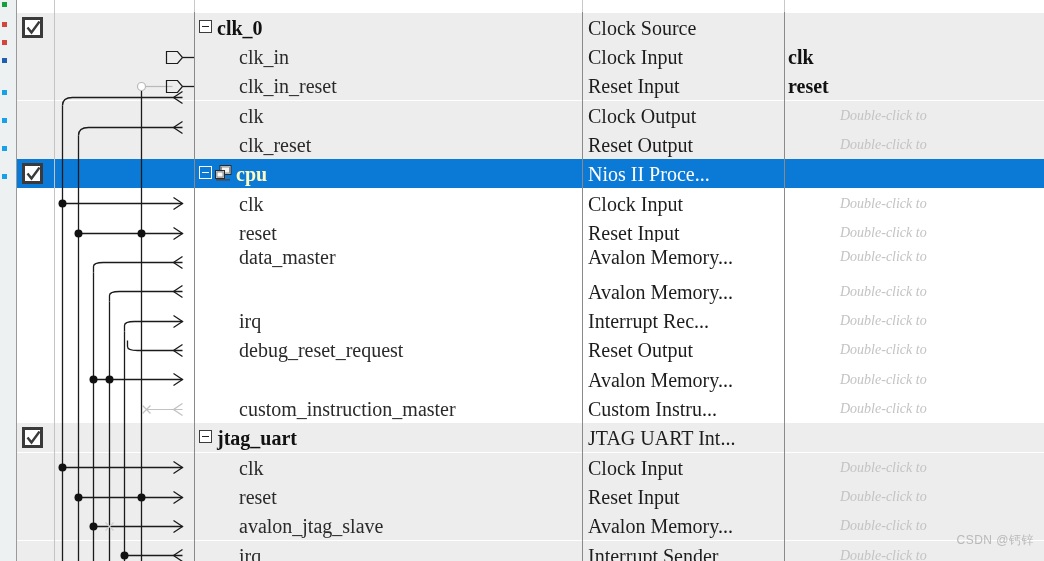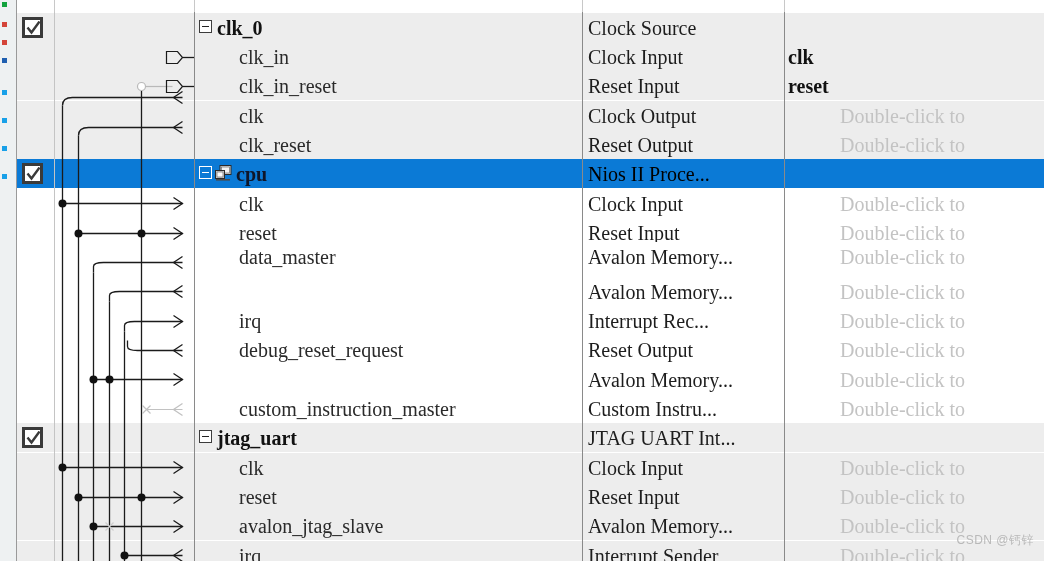--- a/index.html
+++ b/index.html
@@ -42,36 +42,36 @@
   
   .namecell{position:absolute;left:178px;top:0;width:388px;height:29px;}
   .tw{position:absolute;left:4px;top:7px;width:13px;height:13px;
       box-sizing:border-box;border:1px solid #3c3c3c;background:#fff;}
   .tw i{position:absolute;left:2px;top:5px;width:7px;height:1px;background:#222;}
   .mod-icon{position:absolute;left:20px;top:6px;width:17px;height:16px;}
   .nm{position:absolute;top:2px;font-size:20px;line-height:26px;white-space:nowrap;}
   .nm.mod{left:41px;font-weight:bold;color:#111;}
   .nm.modc{left:22px;font-weight:bold;color:#111;}
   .nm.port{left:44px;color:#2a2a2a;}
-  .row.sel .nm{color:#0f172a;}
+  .row.sel .nm{color:#fef9c3;}
   .row.sel .tw{border-color:#fff;background:#0b7ad6;}
   .row.sel .tw i{background:#fff;}
 
   
   .desccell{position:absolute;left:566px;top:0;width:202px;height:29px;overflow:hidden;}
   .desc{position:absolute;left:5px;top:2px;font-size:20px;line-height:26px;
         white-space:nowrap;color:#1d1d1d;text-align:center;}
-  .row.sel .desc{color:#000000;}
+  .row.sel .desc{color:#ffffff;}
 
   
   .expcell{position:absolute;left:768px;top:0;width:259px;height:29px;overflow:hidden;}
   .exp{position:absolute;left:3px;top:2px;font-size:20px;line-height:26px;
        white-space:nowrap;font-weight:bold;color:#111;}
-  .dclick{position:absolute;left:55px;top:2px;font-size:20px;line-height:26px;
-          white-space:nowrap;color:#c3c3c3;}
+  .dclick{position:absolute;left:55px;top:2px;font-size:14px;line-height:26px;
+          white-space:nowrap;font-style:italic;color:#c3c3c3;}
 
   
   #wires{position:absolute;left:17px;top:0;width:1027px;height:561px;
          pointer-events:none;z-index:5;}
 
   
   #wm{position:absolute;right:10px;bottom:12px;font-size:12px;color:#b9b9b9;
       font-family:"Liberation Sans",sans-serif;letter-spacing:.5px;z-index:9;}
 </style>
 </head>

